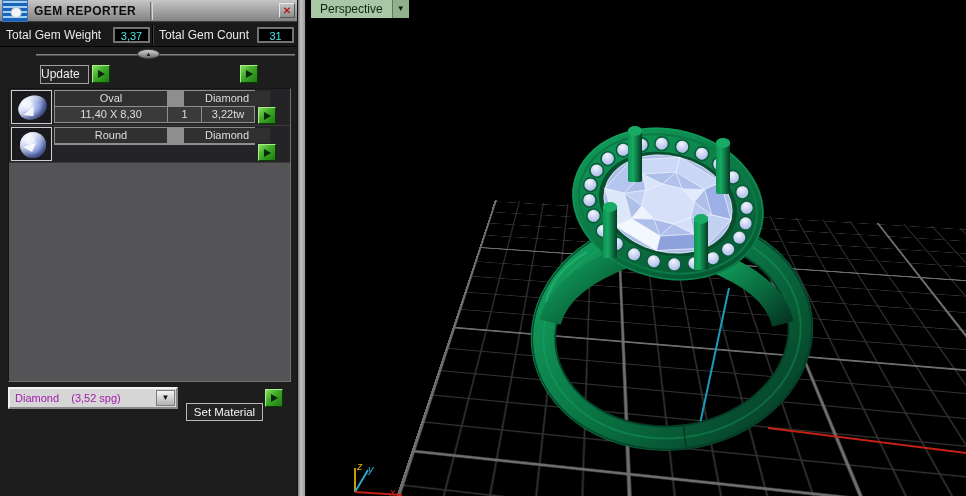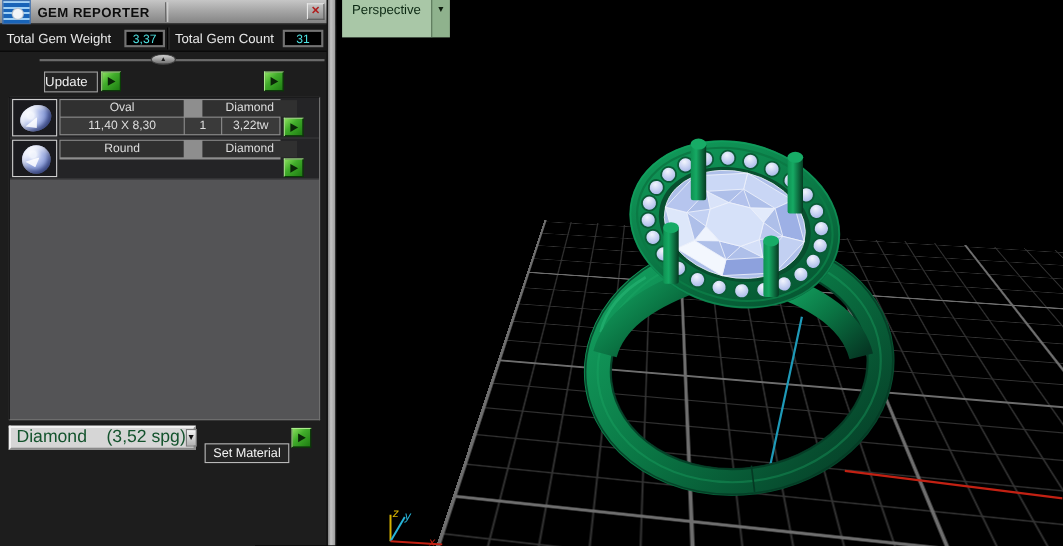--- a/index.html
+++ b/index.html
@@ -71,21 +71,21 @@
   .gt-head { display:grid; grid-template-columns:112px 86px; gap:17px; margin-bottom:1px; }
   .gt-vals { display:grid; grid-template-columns:112px 33px 52px; gap:1px; }
   .gt-cell { background:#303030; color:#dedede; font-size:11px; height:15px; line-height:15px;
              text-align:center; white-space:nowrap; overflow:hidden; }
   .gt-vals .gt-cell { background:#3a3a3a; }
   .row-go { left:249px; top:18px; width:18px; height:17px; }
 
   .combo { position:absolute; left:8px; top:387px; width:170px; height:22px; background:#d6d6d6;
            border:2px solid; border-color:#f2f2f2 #8a8a8a #8a8a8a #f2f2f2;
            display:flex; align-items:center; cursor:pointer; }
-  .combo-text { padding-left:5px; font-size:16px; color:#14532d; white-space:pre; }
+  .combo-text { padding-left:5px; font-size:11px; color:#a21caf; white-space:pre; }
   .combo-arrow { margin-left:auto; width:19px; height:16px; margin-right:1px;
                  background:linear-gradient(#f4f4f4,#b2b2b2);
                  border:1px solid #7d7d7d; font-size:8px; color:#111; text-align:center;
                  line-height:14px; }
   .set-material { position:absolute; left:186px; top:389px; width:77px; height:18px;
                   background:#242424; border:1px solid #b9b9b9; color:#f3f3f3; font-size:11.5px;
                   text-align:center; line-height:16px; cursor:pointer;margin-top:14px; }
 
   
   .divider { position:absolute; left:297px; top:0; width:9px; height:496px;
@@ -97,21 +97,21 @@
               overflow:hidden; }
   .grid-plane { position:absolute; left:189px; top:200px; width:1000px; height:700px;
                 transform-origin:0 0;
                 transform:perspective(700px) rotateX(65deg) rotateZ(8deg);
                 background-image:
                   repeating-linear-gradient(90deg, #6e6e6e 0 1.6px, transparent 1.6px 120px),
                   repeating-linear-gradient(0deg,  #6e6e6e 0 1.6px, transparent 1.6px 120px),
                   repeating-linear-gradient(90deg, #333333 0 1px,   transparent 1px 24px),
                   repeating-linear-gradient(0deg,  #333333 0 1px,   transparent 1px 24px); }
   .scene { position:absolute; left:0; top:0; }
-  .vp-tab { position:absolute; left:5px; top:0; height:34px; display:flex; align-items:stretch;
+  .vp-tab { position:absolute; left:5px; top:0; height:18px; display:flex; align-items:stretch;
             cursor:pointer; }
   .vp-tab-label { background:#a9c7a7; color:#0c2913; font-size:12px; padding:2px 9px 0 9px; }
   .vp-tab-arrow { width:17px; background:#8fb28d; border-left:1px solid #5d7a5c;
                   font-size:8px; color:#0c1c0c; text-align:center; line-height:17px; }
 </style>
 </head>
 <body>
 
 <div class="app">
 

